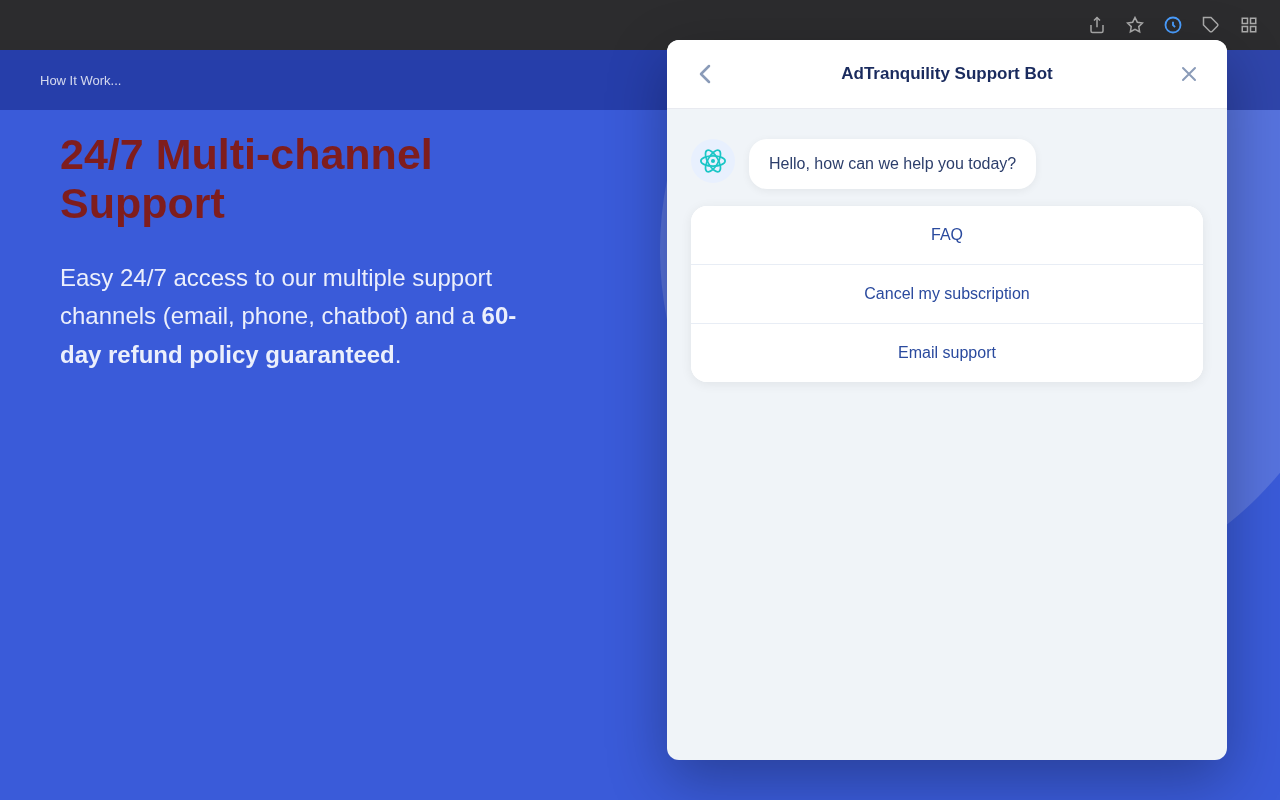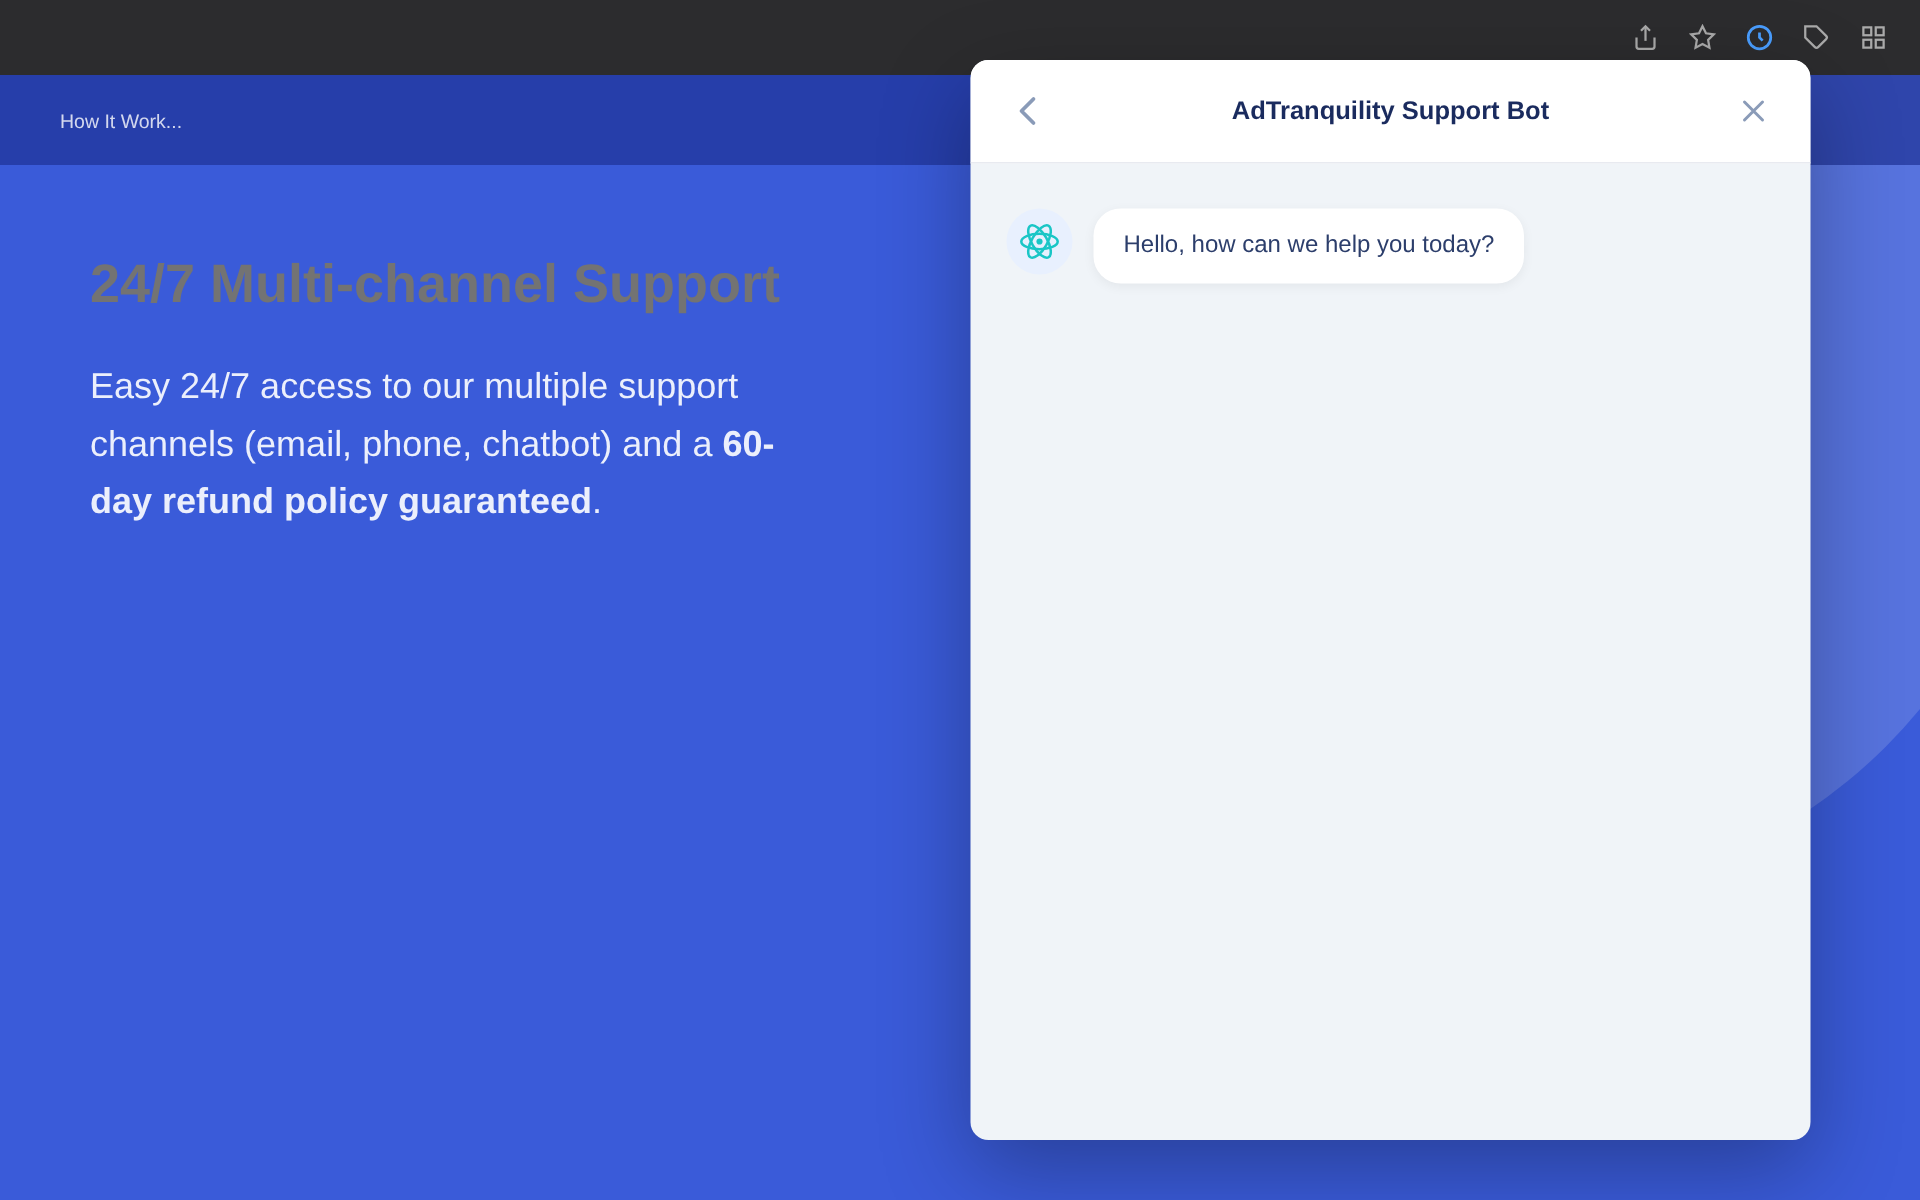--- a/index.html
+++ b/index.html
@@ -87,44 +87,43 @@
       position: absolute;
       top: 50px;
       left: 0;
       width: 640px;
       bottom: 0;
       padding: 80px 60px;
       z-index: 5;
     }
 
     .headline {
-      font-size: 36px;
+      font-size: 43px;
       font-weight: 800;
-      color: #737373;
+      color: #7f1d1d;
       line-height: 1.15;
       margin-bottom: 30px;
-      margin-top: 38px;
     }
 
     .subtext {
       font-size: 24px;
       color: rgba(255,255,255,0.9);
       line-height: 1.6;
       max-width: 460px;
     }
 
     .subtext strong {
       font-weight: 700;
     }
 
     
     .chat-panel {
       position: absolute;
       top: 40px;
-      right: 73px;
+      right: 53px;
       width: 560px;
       bottom: 40px;
       background: #f0f4f8;
       border-radius: 12px;
       box-shadow: 0 20px 60px rgba(0,0,0,0.3);
       display: flex;
       flex-direction: column;
       overflow: hidden;
       z-index: 20;
     }
@@ -318,15 +317,20 @@
         <svg width="30" height="30" viewBox="0 0 30 30" fill="none" xmlns="http://www.w3.org/2000/svg">
           <ellipse cx="15" cy="15" rx="13" ry="5.5" stroke="#1ac6c6" stroke-width="1.8" fill="none"></ellipse>
           <ellipse cx="15" cy="15" rx="13" ry="5.5" stroke="#1ac6c6" stroke-width="1.8" fill="none" transform="rotate(60 15 15)"></ellipse>
           <ellipse cx="15" cy="15" rx="13" ry="5.5" stroke="#1ac6c6" stroke-width="1.8" fill="none" transform="rotate(120 15 15)"></ellipse>
           <circle cx="15" cy="15" r="2.2" fill="#1ac6c6"></circle>
         </svg>
       </div>
       <div class="bot-bubble">Hello, how can we help you today?</div>
     </div>
 
+    <div class="options-card">
+      <button class="option-btn">FAQ</button>
+      <button class="option-btn">Cancel my subscription</button>
+      <button class="option-btn">Email support</button>
+    </div>
 
   </div>
 </div>
 
 </body></html>

